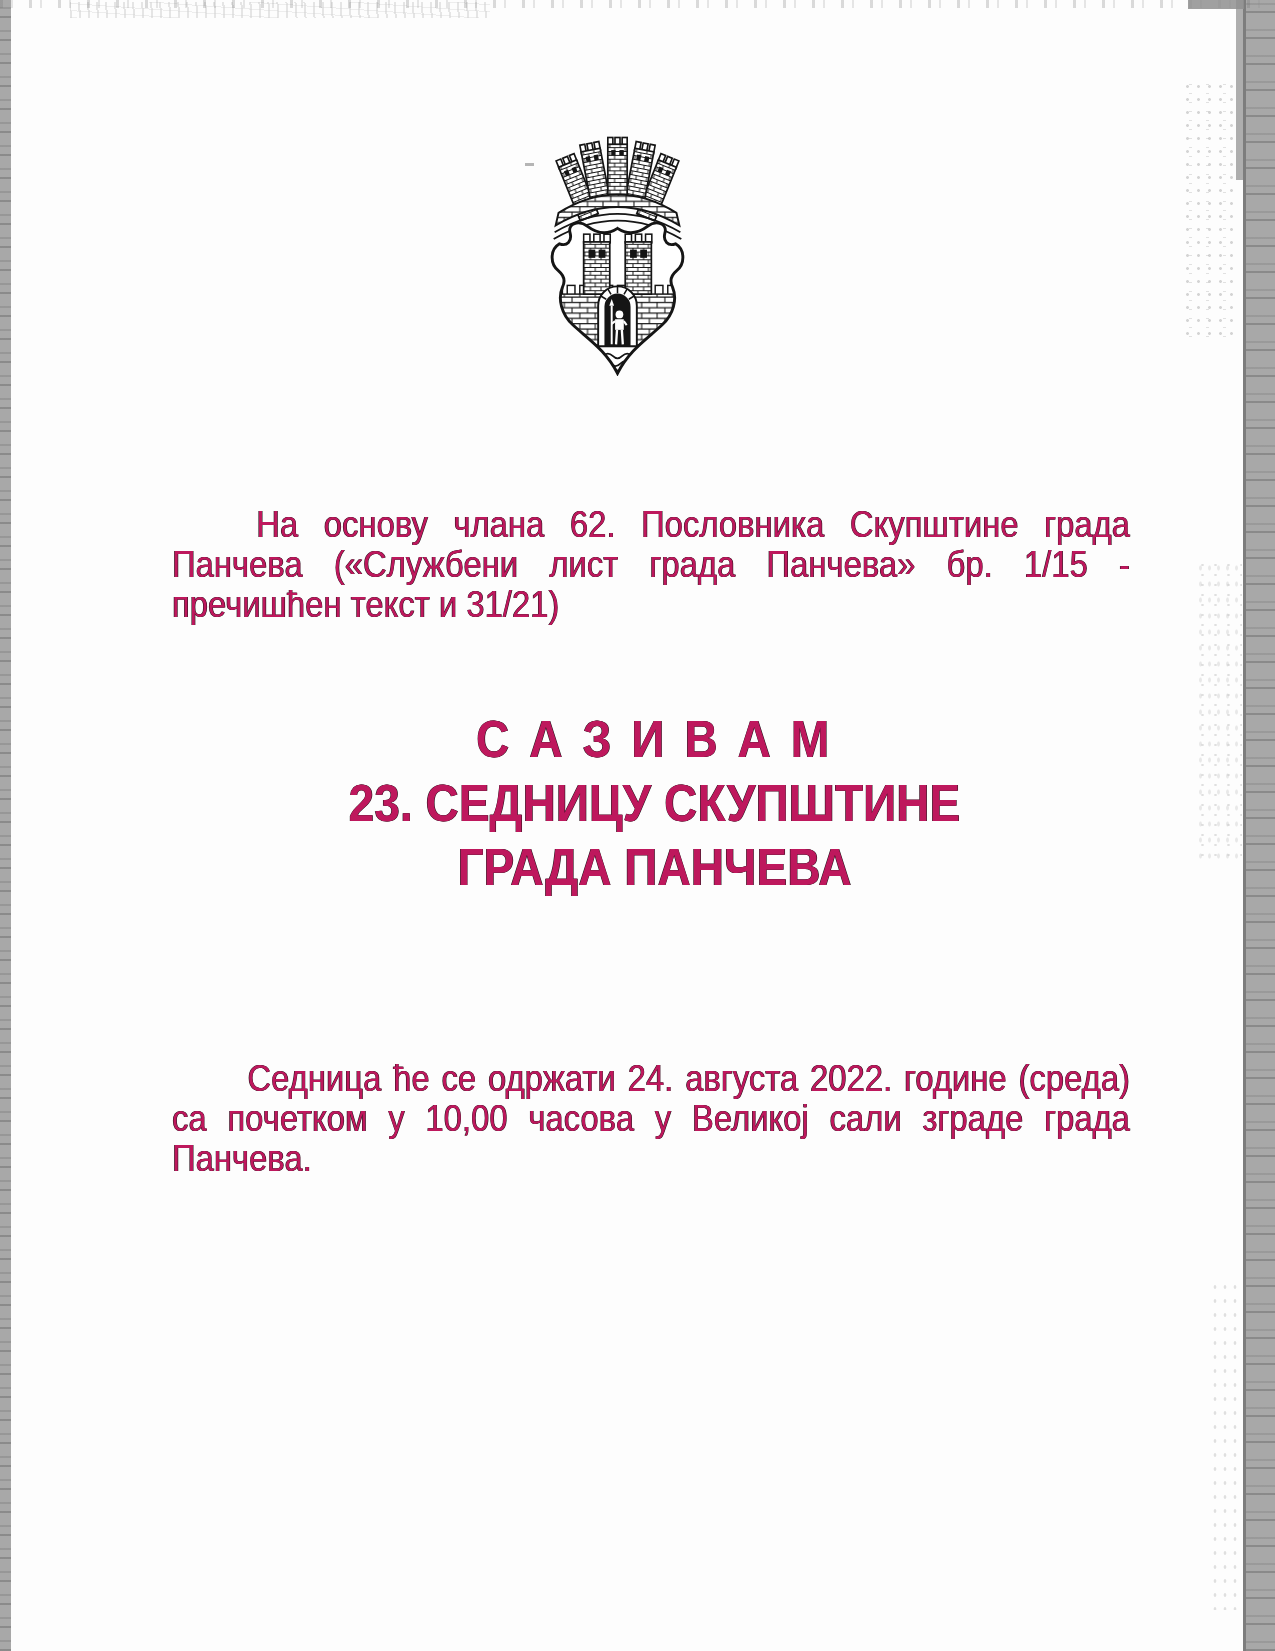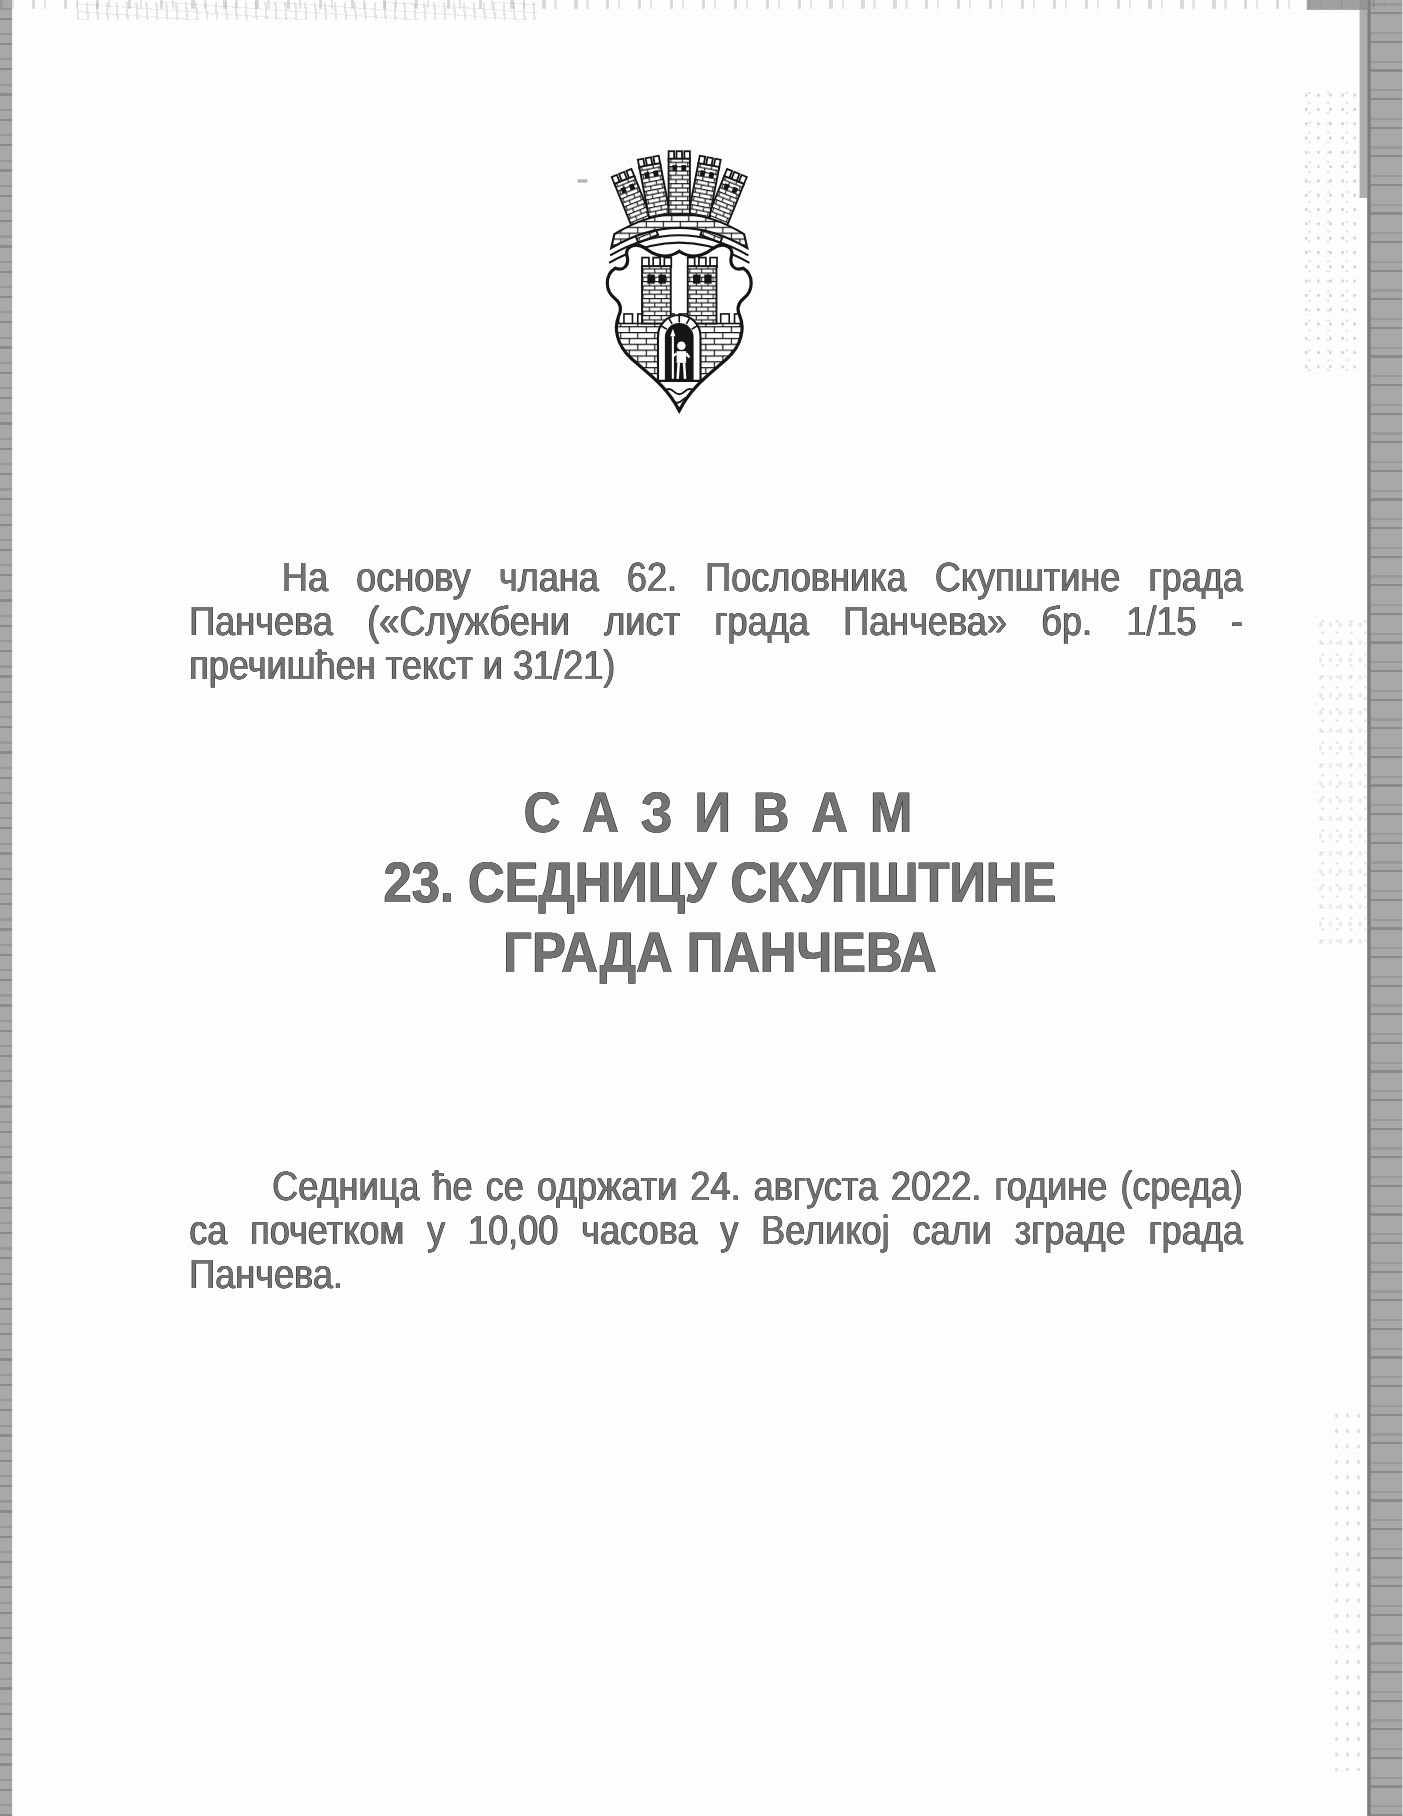--- a/index.html
+++ b/index.html
@@ -1,20 +1,20 @@
 <!DOCTYPE html>
 <html><head>
 <meta charset="utf-8">
 <style>
   html,body{margin:0;padding:0;background:#e8e8e8;}
   .scan{
     position:relative;width:1275px;height:1651px;overflow:hidden;
     background:#fdfdfd;
     font-family:"Liberation Sans","DejaVu Sans",sans-serif;
-    color:#737373;
+    color:#be185d;
   }
   
   .edge-left{
     position:absolute;left:0;top:0;width:11px;height:1651px;background:#a8a8a8;
     background-image:repeating-linear-gradient(0deg,rgba(70,70,70,.30) 0 2px,rgba(0,0,0,0) 2px 9px,rgba(90,90,90,.22) 9px 11px,rgba(0,0,0,0) 11px 23px);
   }
   .edge-right{
     position:absolute;left:1243px;top:0;width:32px;height:1651px;background:#a8a8a8;
     border-left:3px solid #7d7d7d;
     background-image:repeating-linear-gradient(0deg,rgba(60,60,60,.28) 0 2px,rgba(0,0,0,0) 2px 8px,rgba(95,95,95,.20) 8px 10px,rgba(0,0,0,0) 10px 26px);

